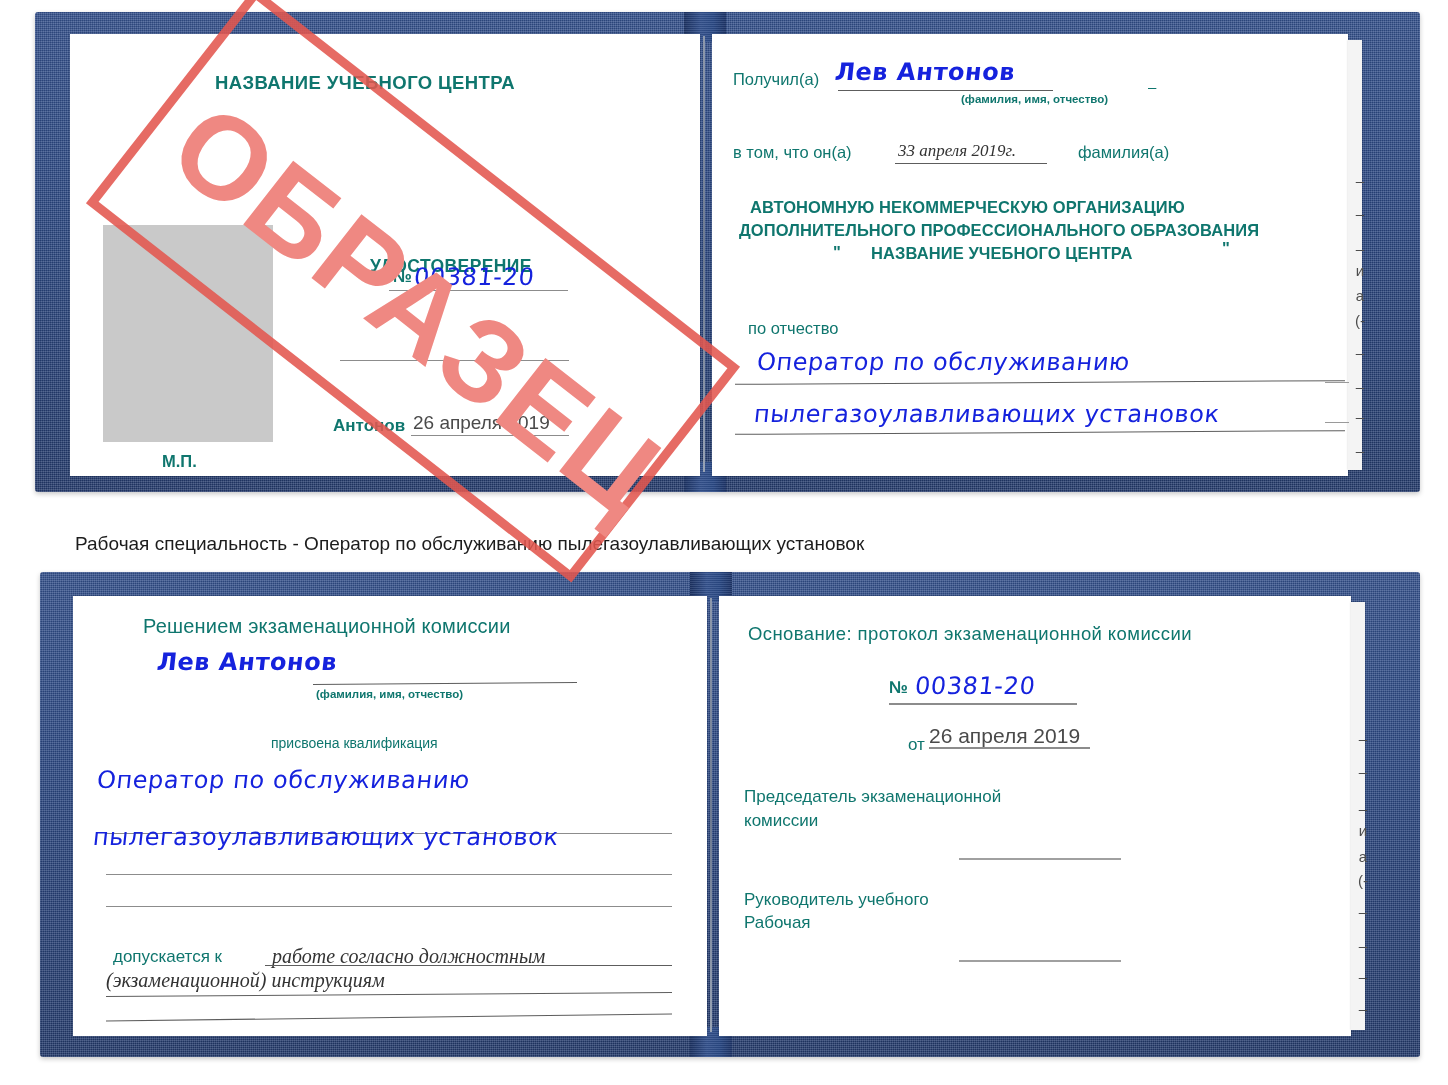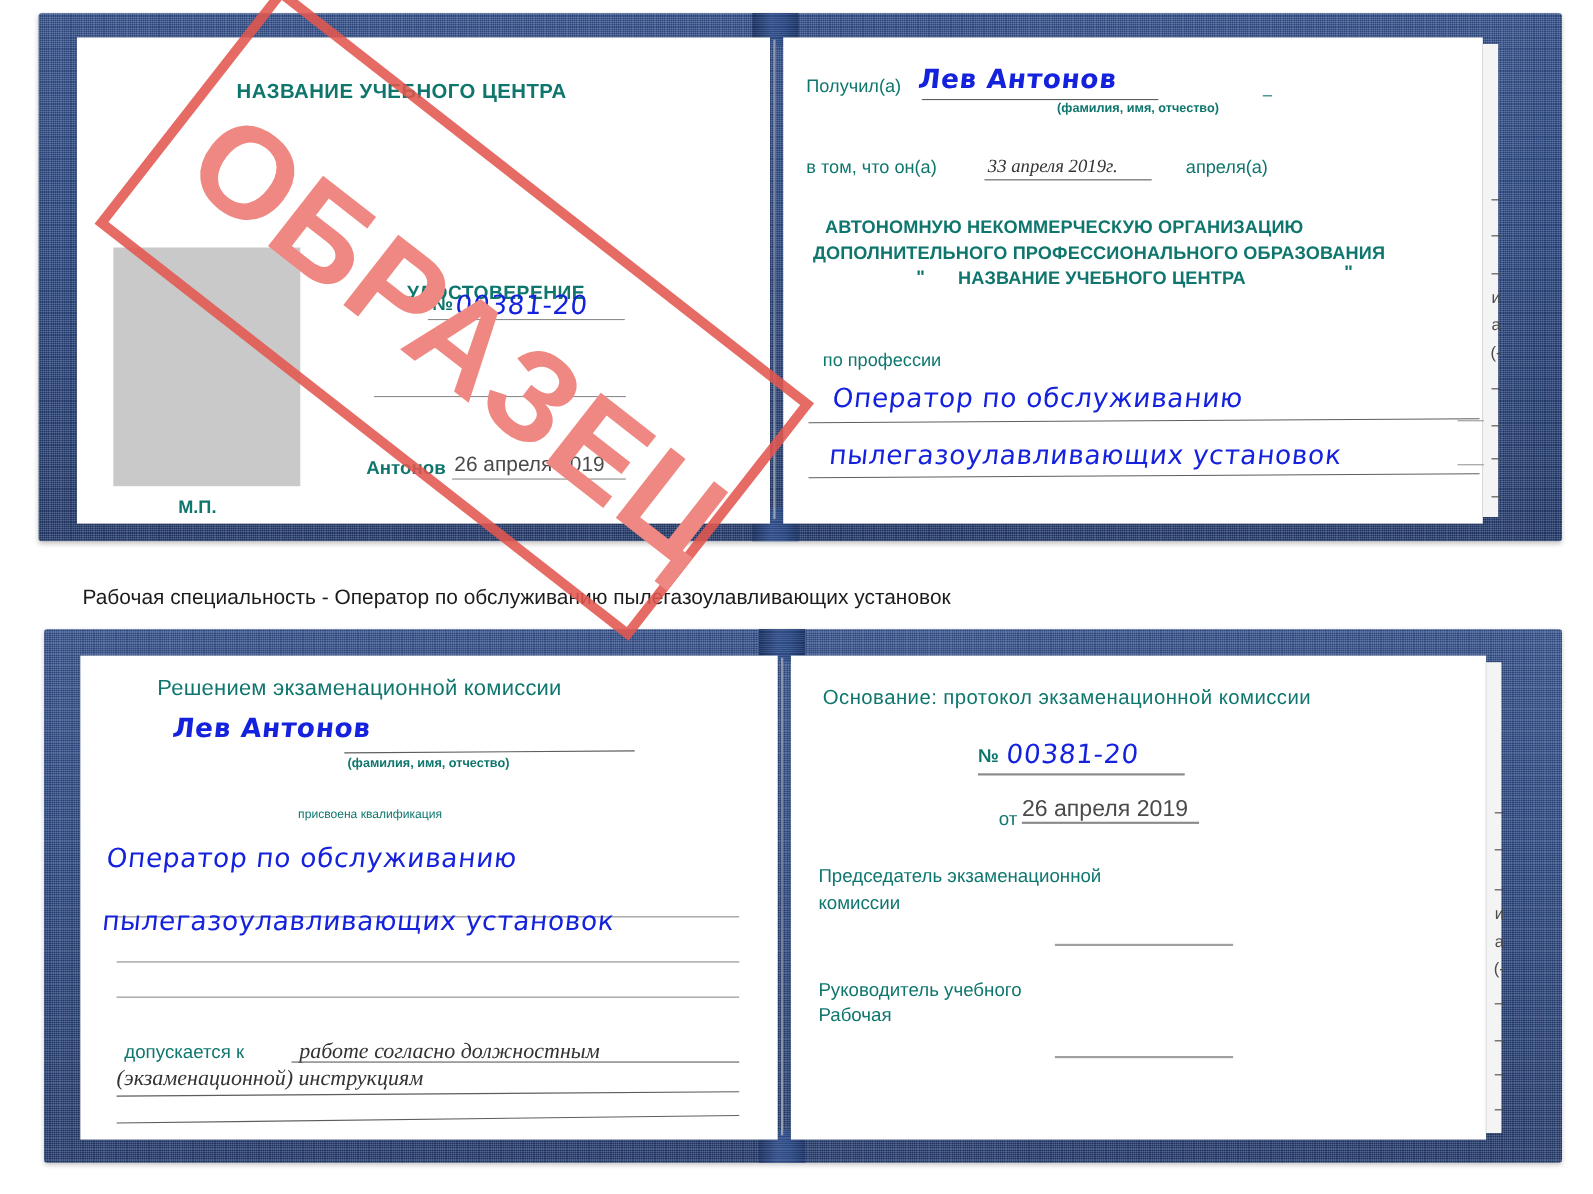--- a/index.html
+++ b/index.html
@@ -143,29 +143,29 @@
 
 <div class="t" style="left:733px;top:70px;font-size:16.5px;">Получил(а)</div>
 <div class="hand" style="left:835px;top:58px;font-size:24px;font-weight:bold;">Лев Антонов</div>
 <div class="rule dark" style="left:838px;top:90px;width:215px;"></div>
 <div class="t" style="left:961px;top:93px;font-size:11.5px;font-weight:bold;">(фамилия, имя, отчество)</div>
 <div class="t" style="left:1148px;top:78px;font-size:15px;">–</div>
 
 <div class="t" style="left:733px;top:143px;font-size:16.5px;">в том, что он(а)</div>
 <div class="ital" style="left:898px;top:141px;font-size:17px;">33 апреля 2019г.</div>
 <div class="rule dark" style="left:895px;top:163px;width:152px;"></div>
-<div class="t" style="left:1078px;top:143px;font-size:16.5px;">апреля(а)</div>
+<div class="t" style="left:1078px;top:143px;font-size:16.5px;">фамилия(а)</div>
 
 <div class="t" style="left:750px;top:198px;font-size:16.5px;font-weight:bold;letter-spacing:.1px;">АВТОНОМНУЮ НЕКОММЕРЧЕСКУЮ ОРГАНИЗАЦИЮ</div>
 <div class="t" style="left:739px;top:221px;font-size:16.5px;font-weight:bold;letter-spacing:.1px;">ДОПОЛНИТЕЛЬНОГО ПРОФЕССИОНАЛЬНОГО ОБРАЗОВАНИЯ</div>
 <div class="t" style="left:833px;top:243px;font-size:16.5px;font-weight:bold;">"</div>
 <div class="t" style="left:871px;top:244px;font-size:16.5px;font-weight:bold;letter-spacing:.1px;">НАЗВАНИЕ УЧЕБНОГО ЦЕНТРА</div>
 <div class="t" style="left:1222px;top:239px;font-size:16.5px;font-weight:bold;">"</div>
 
-<div class="t" style="left:748px;top:319px;font-size:16.5px;">по профессии</div>
+<div class="t" style="left:748px;top:319px;font-size:16.5px;">по отчество</div>
 <div class="hand" style="left:757px;top:348px;font-size:24px;">Оператор по обслуживанию</div>
 <div class="rule dark" style="left:735px;top:382px;width:610px;transform:rotate(-0.35deg);"></div>
 <div class="hand" style="left:754px;top:400px;font-size:24px;">пылегазоулавливающих установок</div>
 <div class="rule dark" style="left:735px;top:432px;width:610px;transform:rotate(-0.35deg);"></div>
 
 <div>
   <div class="frag" style="left:1348px;top:172px;">–</div>
   <div class="frag" style="left:1348px;top:205px;">–</div>
   <div class="frag" style="left:1348px;top:240px;">–</div>
   <div class="frag" style="left:1348px;top:262px;">и</div>
@@ -192,21 +192,21 @@
 <div class="page" style="left:719px;top:596px;width:632px;height:440px;"></div>
 <div class="page" style="left:1351px;top:602px;width:14px;height:428px;background:#f4f4f4;"></div>
 <div class="spine-line" style="left:710px;top:598px;height:434px;"></div>
 
 <div class="t" style="left:143px;top:615px;font-size:20px;letter-spacing:.2px;">Решением экзаменационной комиссии</div>
 
 <div class="hand" style="left:157px;top:648px;font-size:24px;font-weight:bold;">Лев Антонов</div>
 <div class="rule dark" style="left:313px;top:683px;width:264px;transform:rotate(-0.4deg);"></div>
 <div class="t" style="left:316px;top:688px;font-size:11.5px;font-weight:bold;">(фамилия, имя, отчество)</div>
 
-<div class="t" style="left:271px;top:735px;font-size:11px;">присвоена квалификация</div>
+<div class="t" style="left:271px;top:735px;font-size:14px;">присвоена квалификация</div>
 
 <div class="hand" style="left:97px;top:766px;font-size:24px;">Оператор по обслуживанию</div>
 <div class="rule" style="left:106px;top:833px;width:566px;"></div>
 <div class="hand" style="left:93px;top:823px;font-size:24px;">пылегазоулавливающих установок</div>
 <div class="rule" style="left:106px;top:874px;width:566px;"></div>
 <div class="rule" style="left:106px;top:906px;width:566px;"></div>
 
 <div class="t" style="left:113px;top:947px;font-size:17px;">допускается к</div>
 <div class="ital" style="left:272px;top:945px;font-size:20px;">работе согласно должностным</div>
 <div class="ital" style="left:106px;top:969px;font-size:20px;">(экзаменационной) инструкциям</div>

